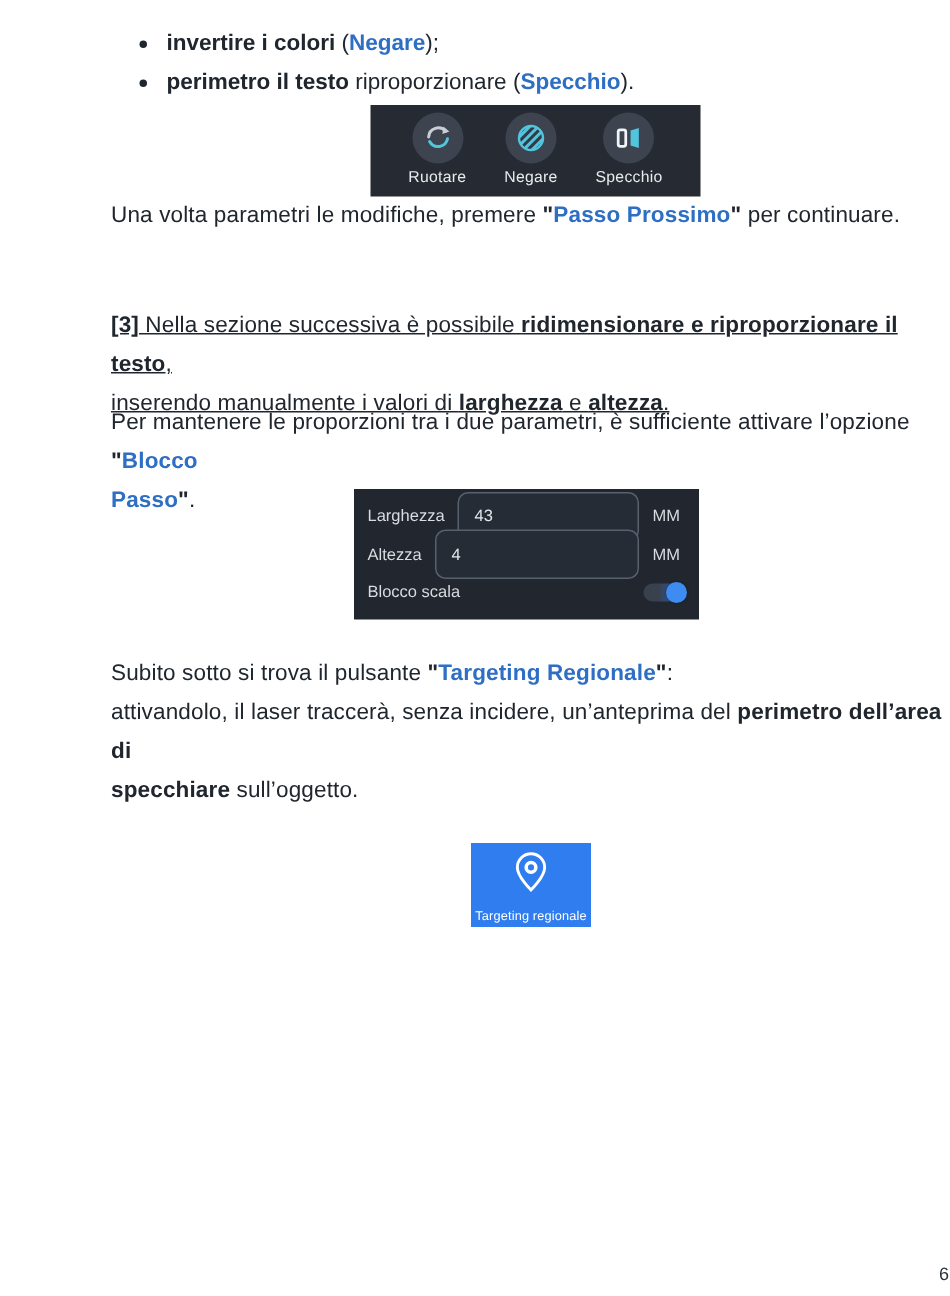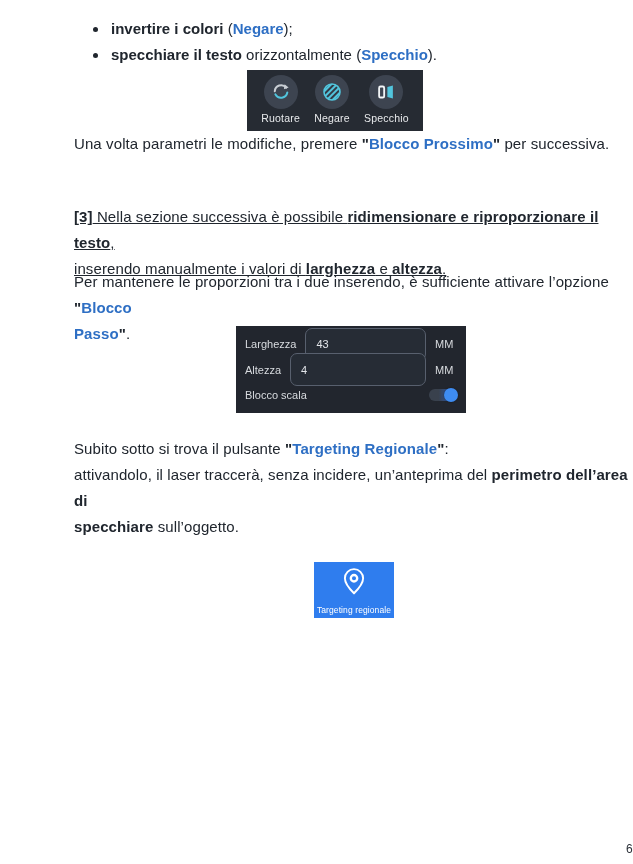--- a/index.html
+++ b/index.html
@@ -16,21 +16,21 @@
   .acc { font-weight:700; color:#2e6fc4; }
   .q { font-weight:700; color:#20262e; }
 
   
   .bullets { position:absolute; left:57px; top:16px; width:520px; }
   .bullet-row { position:relative; padding-left:18px; font-size:15px; line-height:26px; }
   .bullet-dot { position:absolute; left:0; top:11px; width:5px; height:5px; border-radius:50%; background:#20262e; }
 
   
   .toolbar-img {
-    position:absolute; left:211px; top:70px; width:176px; height:61px;
+    position:absolute; left:211px; top:70px; width:220px; height:61px;
     background:#262b33; display:flex; justify-content:space-evenly; align-items:flex-start;
   }
   .tool-item { display:flex; flex-direction:column; align-items:center; padding-top:5px; }
   .tool-circle {
     width:34px; height:34px; border-radius:50%; background:#3d4450;
     display:flex; align-items:center; justify-content:center;
   }
   .tool-label { margin-top:3px; font-size:10.5px; color:#e8eaec; letter-spacing:0.2px; }
 
   
@@ -70,21 +70,21 @@
 </head>
 <body>
 
 <div class="page">
 
   <div class="bullets">
     <div class="bullet-row">
       <span class="bullet-dot"></span><span class="b">invertire i colori</span><span> (</span><span class="acc">Negare</span><span>);</span>
     </div>
     <div class="bullet-row">
-      <span class="bullet-dot"></span><span class="b">specchiare il testo</span><span> orizzontalmente (</span><span class="acc">Specchio</span><span>).</span>
+      <span class="bullet-dot"></span><span class="b">perimetro il testo</span><span> riproporzionare (</span><span class="acc">Specchio</span><span>).</span>
     </div>
   </div>
 
   <div class="toolbar-img">
     <div class="tool-item">
       <div class="tool-circle">
         <svg width="22" height="22" viewBox="0 0 24 24">
           <path d="M 5.9 14.6 A 7 7 0 0 0 18.9 12.6" fill="none" stroke="#52c5dd" stroke-width="2.2" stroke-linecap="round"></path>
           <path d="M 5.2 11.2 A 7 7 0 0 1 17.6 7.2" fill="none" stroke="#c9ced4" stroke-width="2.2" stroke-linecap="round"></path>
           <path d="M 15.9 3.6 L 20.3 7.2 L 15.2 9.1 Z" fill="#c9ced4"></path>
@@ -111,30 +111,30 @@
         <svg width="22" height="22" viewBox="0 0 24 24">
           <rect x="4.5" y="6" width="5.5" height="12" rx="1.5" fill="none" stroke="#f2f5f7" stroke-width="2"></rect>
           <path d="M 13.5 6.5 L 19.5 4.8 L 19.5 19.2 L 13.5 17.5 Z" fill="#52c5dd"></path>
         </svg>
       </div>
       <div class="tool-label">Specchio</div>
     </div>
   </div>
 
   <p class="para" style="top:131px;">
-    <span>Una volta parametri le modifiche, premere </span><span class="q">"</span><span class="acc">Blocco Prossimo</span><span class="q">"</span><span> per successiva.</span>
+    <span>Una volta parametri le modifiche, premere </span><span class="q">"</span><span class="acc">Passo Prossimo</span><span class="q">"</span><span> per continuare.</span>
   </p>
 
   <p class="para" style="top:204px;text-decoration:underline;">
     <span class="b">[3]</span><span> Nella sezione successiva è possibile </span><span class="b">ridimensionare e riproporzionare il testo</span><span>,</span><br>
     <span>inserendo manualmente i valori di </span><span class="b">larghezza</span><span> e </span><span class="b">altezza</span><span>.</span>
   </p>
 
   <p class="para" style="top:269px;">
-    <span>Per mantenere le proporzioni tra i due inserendo, è sufficiente attivare l’opzione </span><span class="q">"</span><span class="acc">Blocco</span><br>
+    <span>Per mantenere le proporzioni tra i due parametri, è sufficiente attivare l’opzione </span><span class="q">"</span><span class="acc">Blocco</span><br>
     <span class="acc">Passo</span><span class="q">"</span><span>.</span>
   </p>
 
   <div class="panel-img">
     <div class="panel-row">
       <span class="panel-label">Larghezza</span>
       <input class="panel-input" type="text" value="43" style="">
       <span class="panel-unit">MM</span>
     </div>
     <div class="panel-row">

